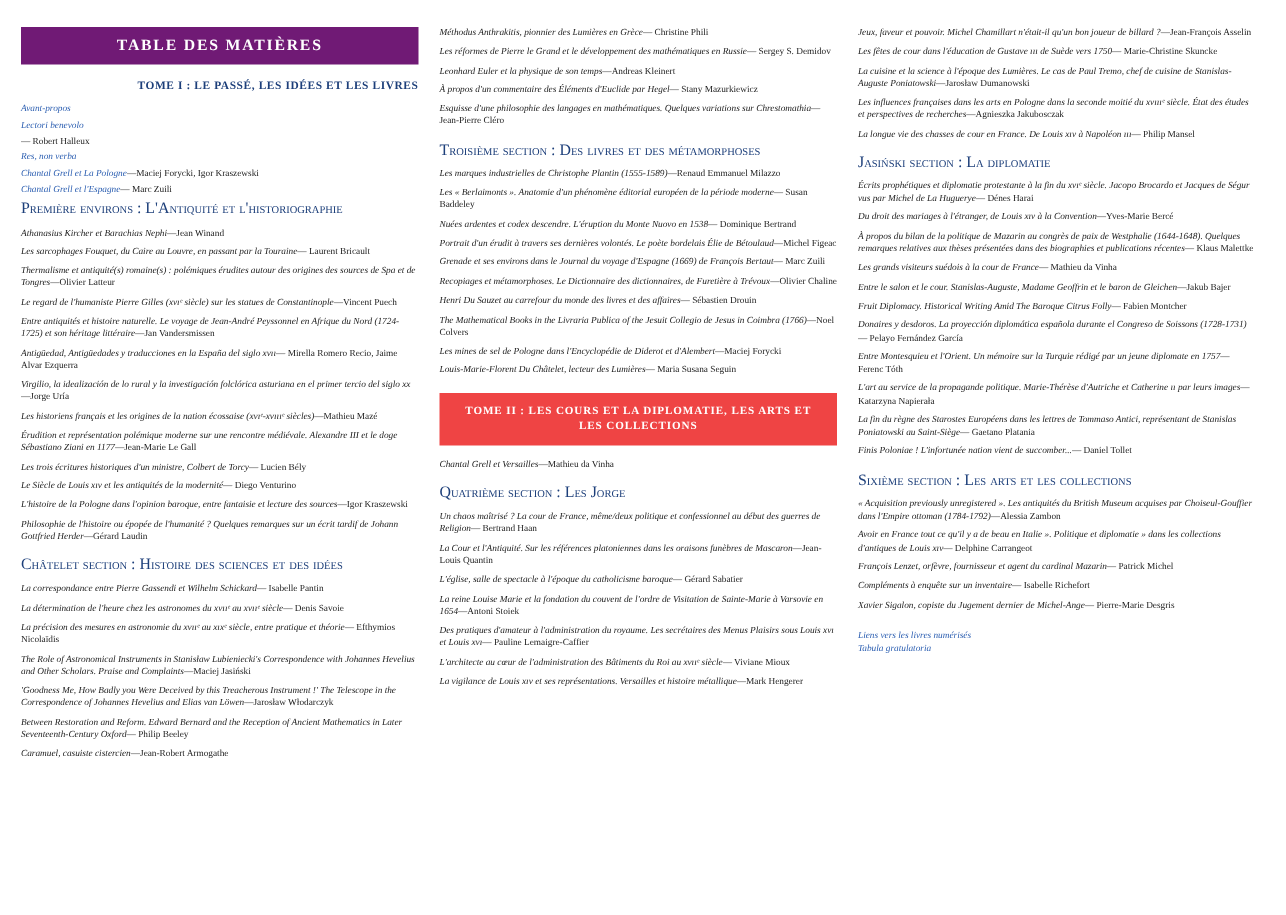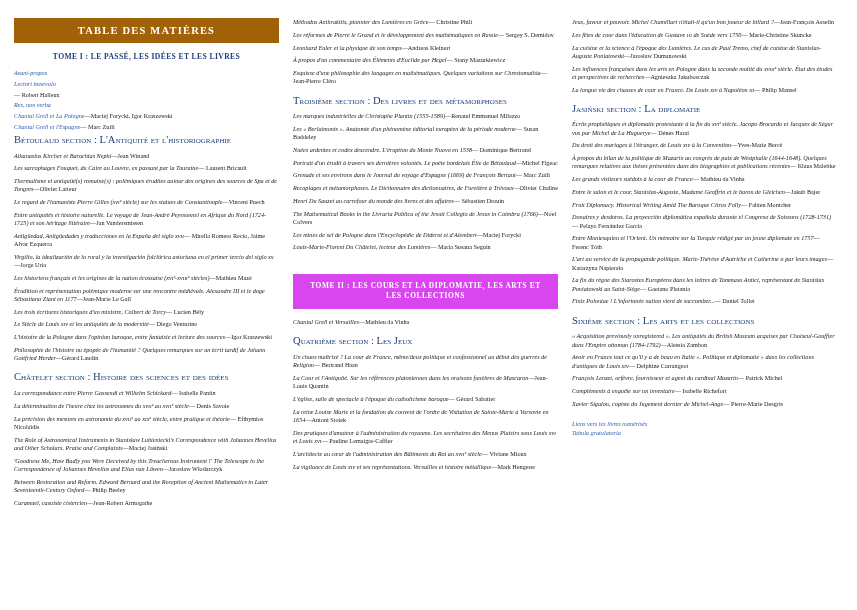--- a/index.html
+++ b/index.html
@@ -22,48 +22,48 @@
     padding: 18px 14px 10px 14px;
     display: flex;
     flex-direction: row;
     gap: 14px;
   }
   .col {
     width: 265px;
     flex: 0 0 265px;
   }
   .banner {
-    background: #a16207;
+    background: #701a75;
     color: #ffffff;
     text-align: center;
     letter-spacing: 1.2px;
     font-size: 10.5px;
     font-variant: small-caps;
     font-weight: bold;
     padding: 7px 4px 7px 4px;
     margin-bottom: 9px;
   }
   .banner-gold {
-    background: #d946ef;
+    background: #ef4444;
     color: #ffffff;
     text-align: center;
     letter-spacing: 0.6px;
     font-size: 7.4px;
     font-variant: small-caps;
     font-weight: bold;
     line-height: 1.45;
     padding: 7px 10px 7px 10px;
-    margin: 22px 0 9px 0;
+    margin: 10px 0 9px 0;
   }
   .tome {
     color: #1d3f7a;
     font-variant: small-caps;
     font-weight: bold;
     font-size: 7.6px;
-    text-align: center;
+    text-align: right;
     letter-spacing: 0.4px;
     margin: 0 0 8px 0;
   }
   .section-head {
     color: #1d3f7a;
     font-variant: small-caps;
     font-size: 10.6px;
     margin: 9px 0 5px 0;
     line-height: 1.2;
   }
@@ -109,21 +109,21 @@
     <div class="banner">TABLE DES MATIÈRES</div>
     <div class="tome">TOME I : LE PASSÉ, LES IDÉES ET LES LIVRES</div>
 
     <div class="entry blue-it tight">Avant-propos</div>
     <div class="entry blue-it tight">Lectori benevolo</div>
     <div class="entry plain tight">— Robert Halleux</div>
     <div class="entry blue-it tight">Res, non verba</div>
     <div class="entry tight"><span class="blue-it">Chantal Grell et La Pologne</span><span class="au">—Maciej Forycki, Igor Kraszewski</span></div>
     <div class="entry tight"><span class="blue-it">Chantal Grell et l'Espagne</span><span class="au">— Marc Zuili</span></div>
 
-    <div class="section-head first">Bétoulaud section : L'Antiquité et l'historiographie</div>
+    <div class="section-head first">Première environs : L'Antiquité et l'historiographie</div>
 
     <div class="entry"><span class="ti">Athanasius Kircher et Barachias Nephi</span><span class="au">—Jean Winand</span></div>
     <div class="entry"><span class="ti">Les sarcophages Fouquet, du Caire au Louvre, en passant par la Touraine</span><span class="au">— Laurent Bricault</span></div>
     <div class="entry"><span class="ti">Thermalisme et antiquité(s) romaine(s) : polémiques érudites autour des origines des sources de Spa et de Tongres</span><span class="au">—Olivier Latteur</span></div>
     <div class="entry"><span class="ti">Le regard de l'humaniste Pierre Gilles (xvıᵉ siècle) sur les statues de Constantinople</span><span class="au">—Vincent Puech</span></div>
     <div class="entry"><span class="ti">Entre antiquités et histoire naturelle. Le voyage de Jean-André Peyssonnel en Afrique du Nord (1724-1725) et son héritage littéraire</span><span class="au">—Jan Vandersmissen</span></div>
     <div class="entry"><span class="ti">Antigüedad, Antigüedades y traducciones en la España del siglo xvıı</span><span class="au">— Mirella Romero Recio, Jaime Alvar Ezquerra</span></div>
     <div class="entry"><span class="ti">Virgilio, la idealización de lo rural y la investigación folclórica asturiana en el primer tercio del siglo xx</span><span class="au">—Jorge Uría</span></div>
     <div class="entry"><span class="ti">Les historiens français et les origines de la nation écossaise (xvıᵉ-xvıııᵉ siècles)</span><span class="au">—Mathieu Mazé</span></div>
     <div class="entry"><span class="ti">Érudition et représentation polémique moderne sur une rencontre médiévale. Alexandre III et le doge Sébastiano Ziani en 1177</span><span class="au">—Jean-Marie Le Gall</span></div>
@@ -160,21 +160,21 @@
     <div class="entry"><span class="ti">Recopiages et métamorphoses. Le Dictionnaire des dictionnaires, de Furetière à Trévoux</span><span class="au">—Olivier Chaline</span></div>
     <div class="entry"><span class="ti">Henri Du Sauzet au carrefour du monde des livres et des affaires</span><span class="au">— Sébastien Drouin</span></div>
     <div class="entry"><span class="ti">The Mathematical Books in the Livraria Publica of the Jesuit Collegio de Jesus in Coimbra (1766)</span><span class="au">—Noel Colvers</span></div>
     <div class="entry"><span class="ti">Les mines de sel de Pologne dans l'Encyclopédie de Diderot et d'Alembert</span><span class="au">—Maciej Forycki</span></div>
     <div class="entry"><span class="ti">Louis-Marie-Florent Du Châtelet, lecteur des Lumières</span><span class="au">— Maria Susana Seguin</span></div>
 
     <div class="banner-gold">TOME II : LES COURS ET LA DIPLOMATIE, LES ARTS ET LES COLLECTIONS</div>
 
     <div class="entry"><span class="ti">Chantal Grell et Versailles</span><span class="au">—Mathieu da Vinha</span></div>
 
-    <div class="section-head">Quatrième section : Les Jeux</div>
+    <div class="section-head">Quatrième section : Les Jorge</div>
 
     <div class="entry"><span class="ti">Un chaos maîtrisé ? La cour de France, même/deux politique et confessionnel au début des guerres de Religion</span><span class="au">— Bertrand Haan</span></div>
     <div class="entry"><span class="ti">La Cour et l'Antiquité. Sur les références platoniennes dans les oraisons funèbres de Mascaron</span><span class="au">—Jean-Louis Quantin</span></div>
     <div class="entry"><span class="ti">L'église, salle de spectacle à l'époque du catholicisme baroque</span><span class="au">— Gérard Sabatier</span></div>
     <div class="entry"><span class="ti">La reine Louise Marie et la fondation du couvent de l'ordre de Visitation de Sainte-Marie à Varsovie en 1654</span><span class="au">—Antoni Stoiek</span></div>
     <div class="entry"><span class="ti">Des pratiques d'amateur à l'administration du royaume. Les secrétaires des Menus Plaisirs sous Louis xvı et Louis xvı</span><span class="au">— Pauline Lemaigre-Caffier</span></div>
     <div class="entry"><span class="ti">L'architecte au cœur de l'administration des Bâtiments du Roi au xvııᵉ siècle</span><span class="au">— Viviane Mioux</span></div>
     <div class="entry"><span class="ti">La vigilance de Louis xıv et ses représentations. Versailles et histoire métallique</span><span class="au">—Mark Hengerer</span></div>
   </div>
 

